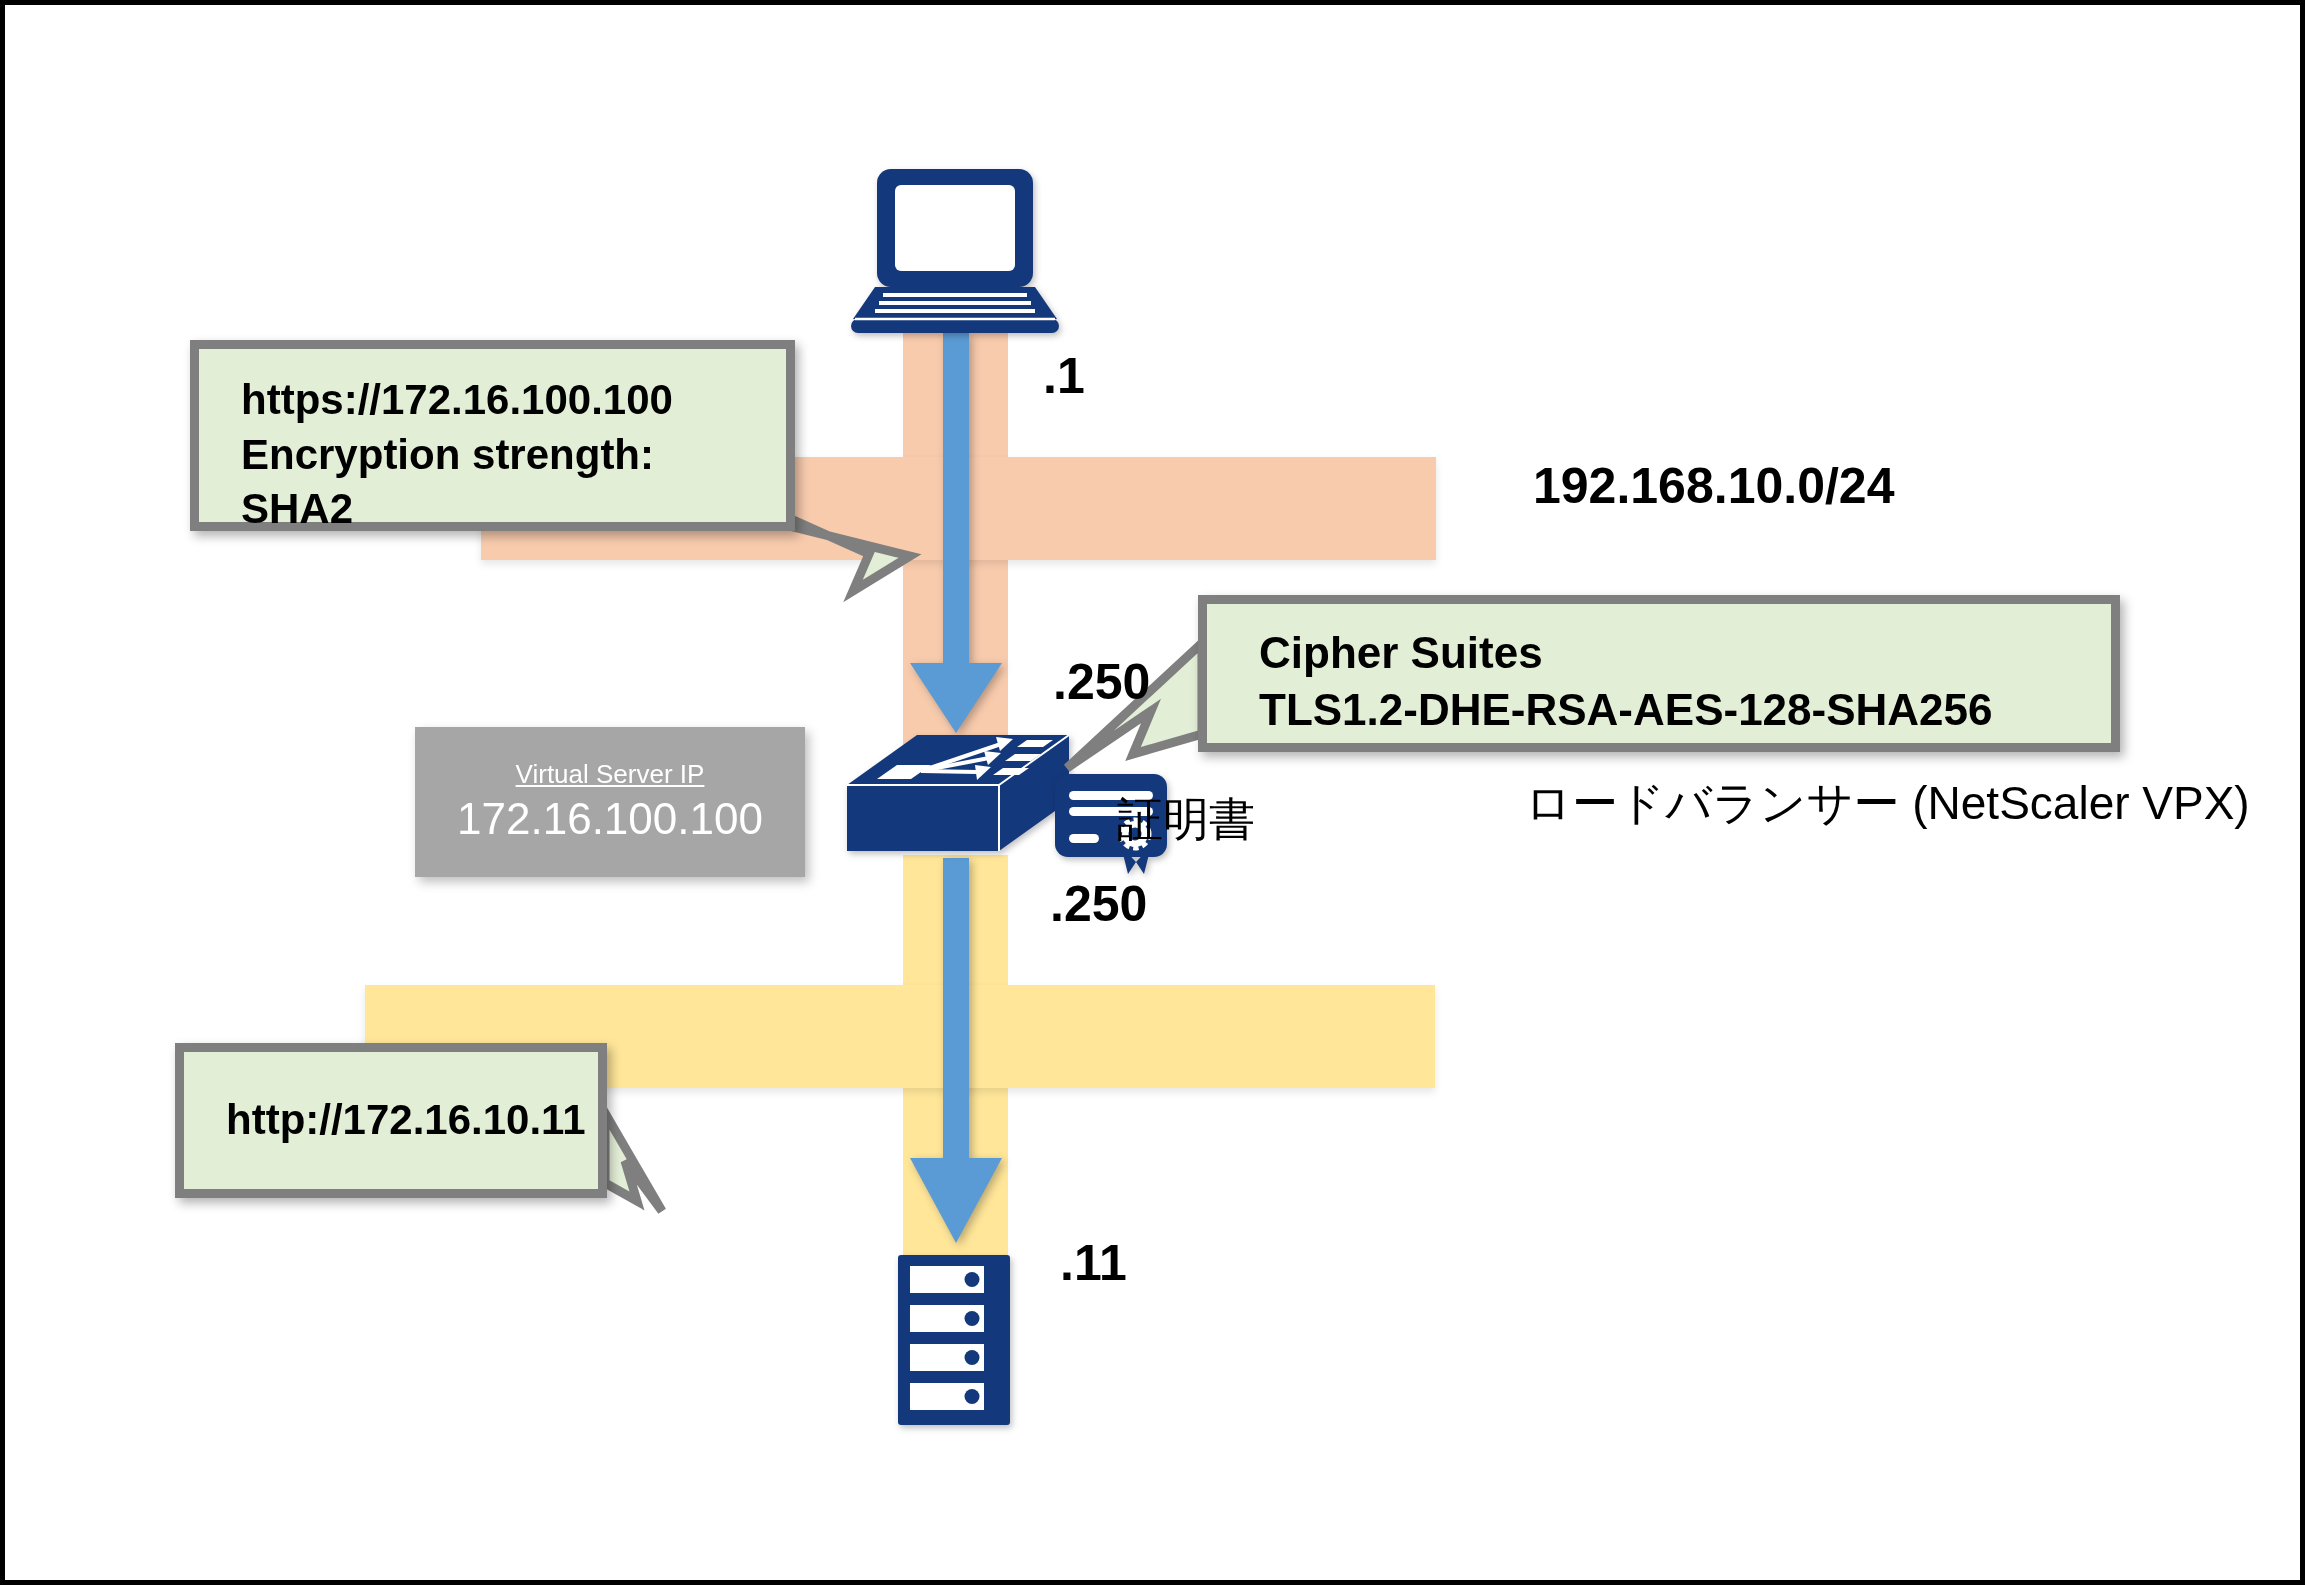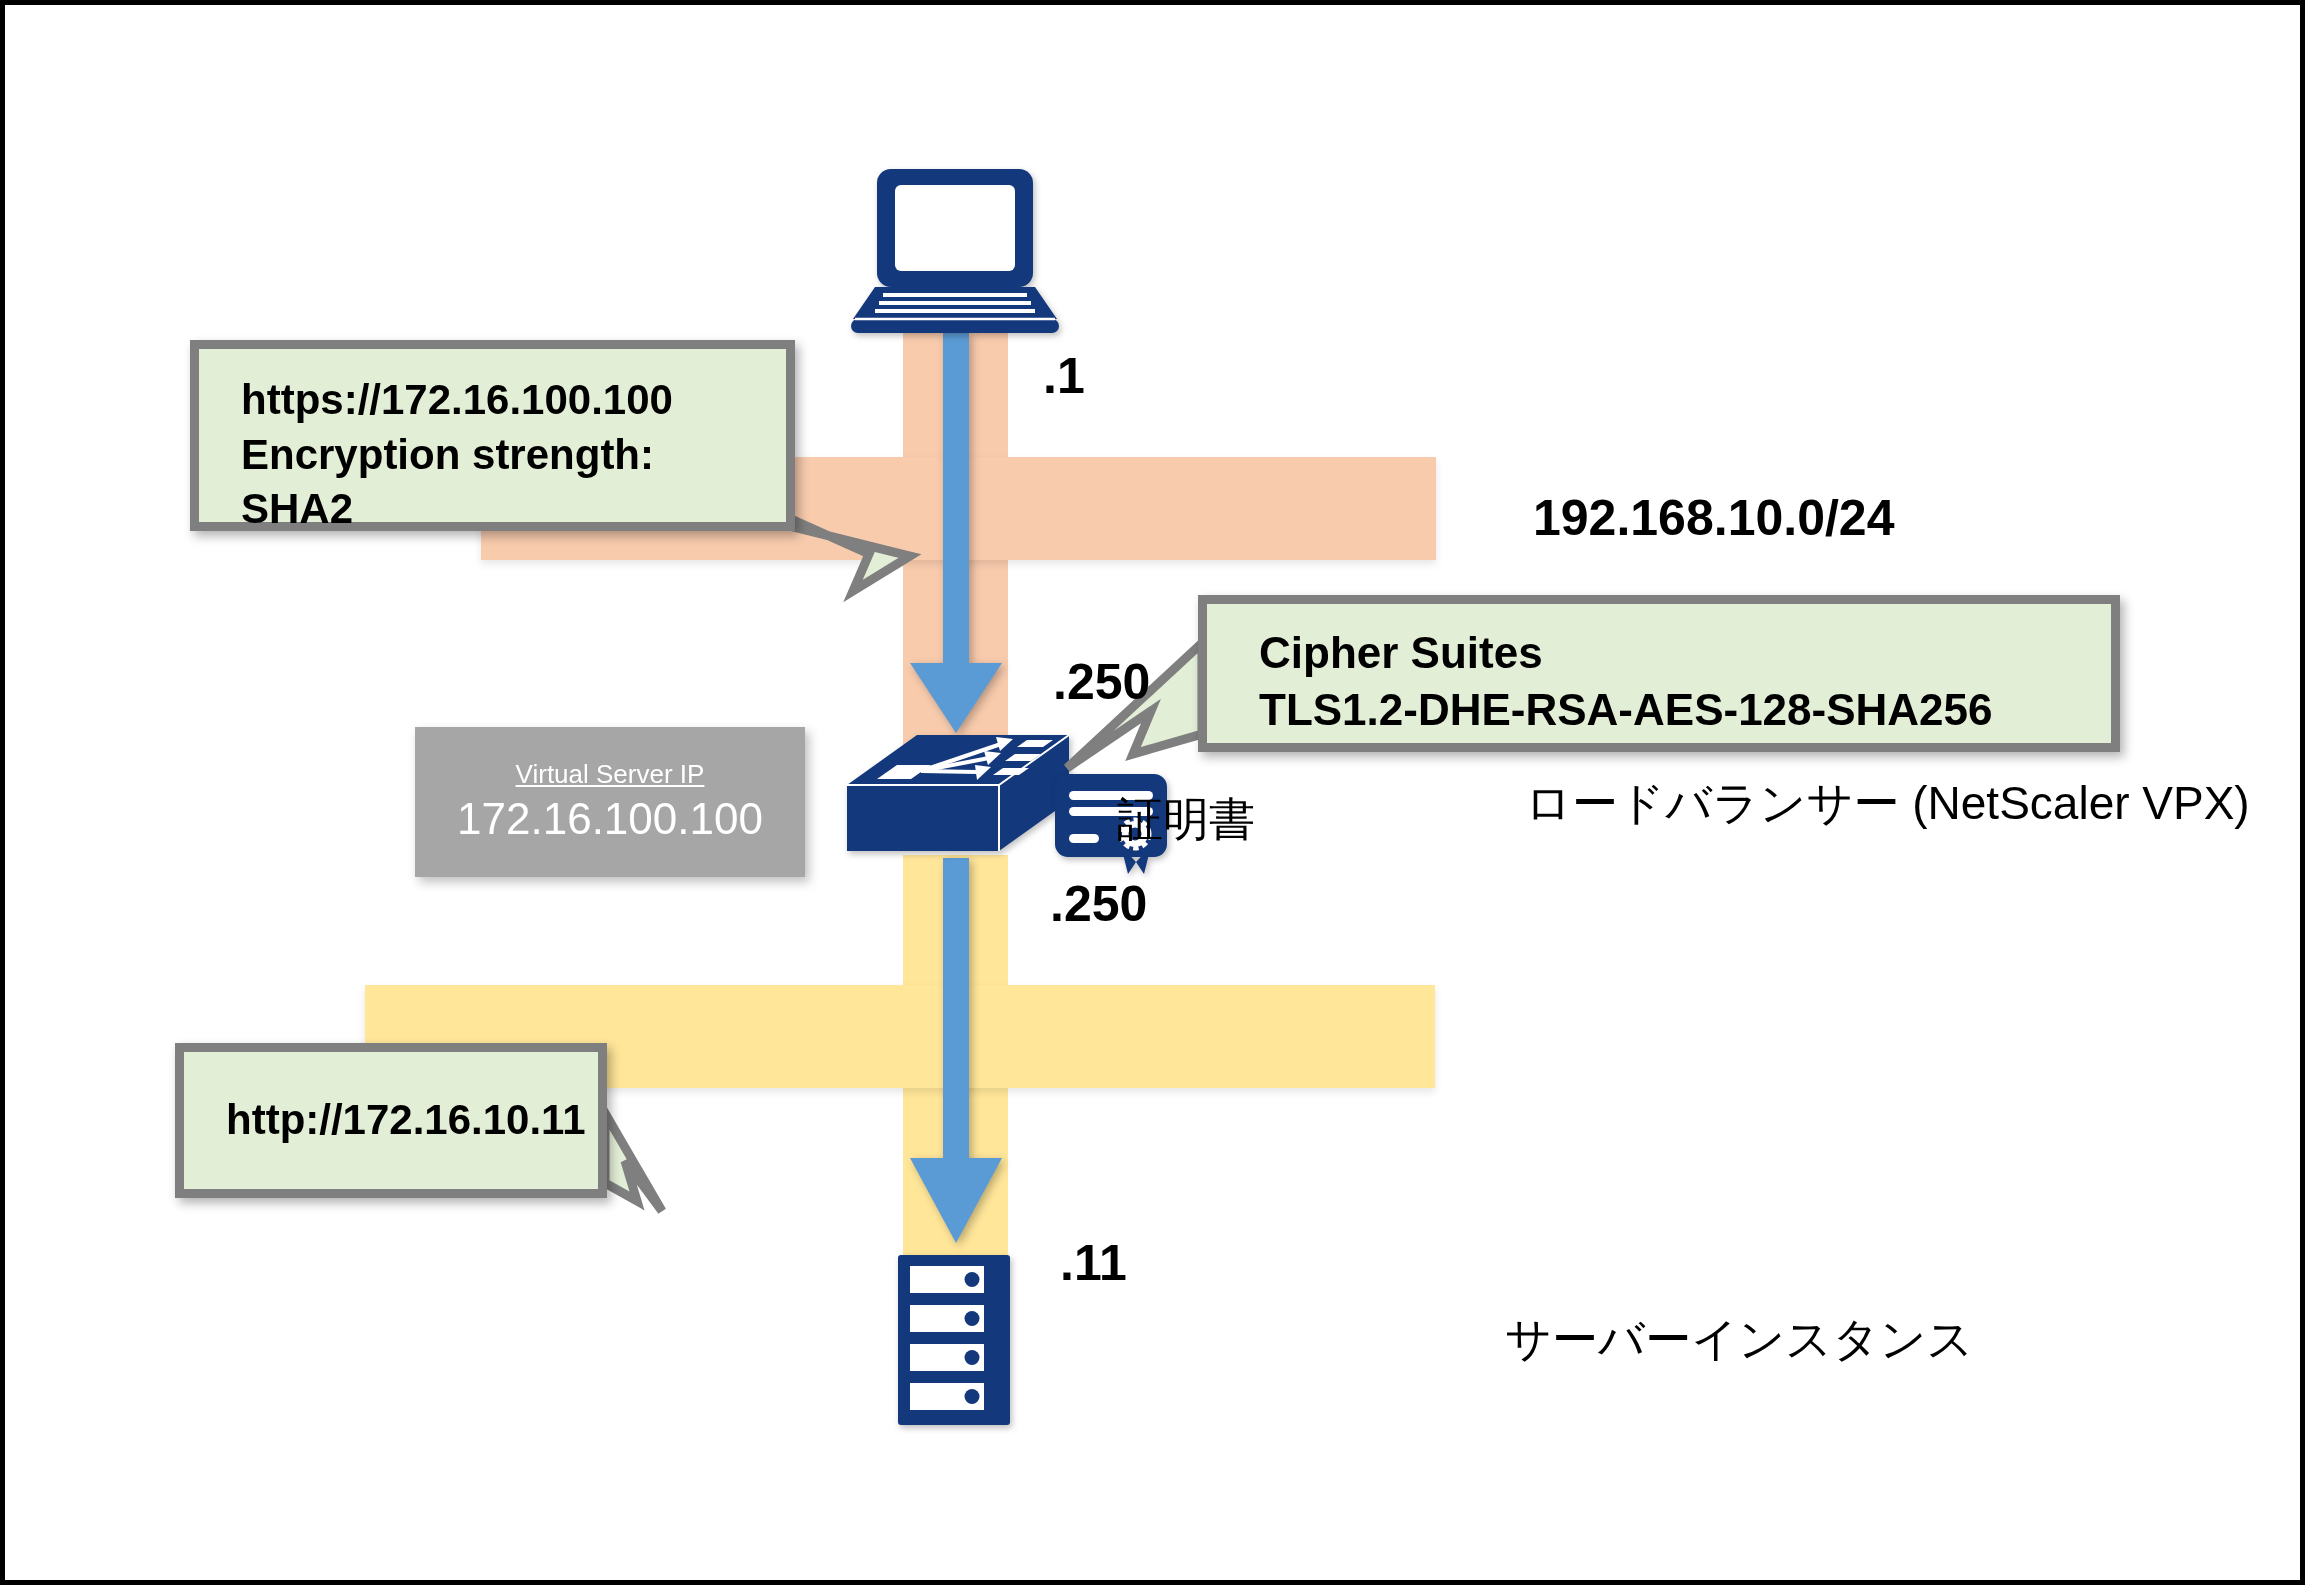--- a/index.html
+++ b/index.html
@@ -159,19 +159,18 @@
   <div class="abs vip-box">
     <div class="t1">Virtual Server IP</div>
     <div class="t2">172.16.100.100</div>
   </div>
 
   <div class="abs ip-label" style="left:1038px;top:342px;">.1</div>
   <div class="abs ip-label" style="left:1048px;top:648px;">.250</div>
   <div class="abs ip-label" style="left:1045px;top:870px;">.250</div>
   <div class="abs ip-label" style="left:1055px;top:1203px;margin-top:26px;">.11</div>
 
-  <div class="abs cidr-label" style="left:1528px;top:484px;">192.168.10.0/24</div>
+  <div class="abs cidr-label" style="left:1528px;top:452px;">192.168.10.0/24</div>
 
   <div class="abs jp-label" style="left:1520px;top:768px;">ロードバランサー (NetScaler VPX)</div>
   <div class="abs jp-label" style="left:1112px;top:784px;">証明書</div>
-  <div class="abs jp-label" style="left:1500px;top:1304px;">サーバーインスタンス</div>
 
 </div>
 
 </body></html>

